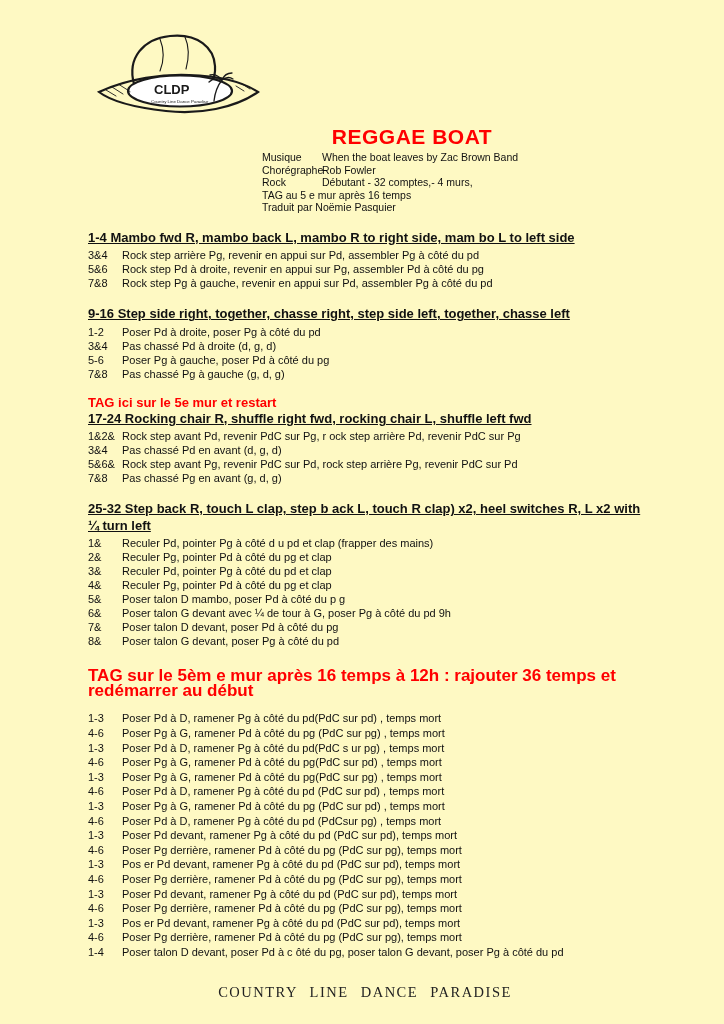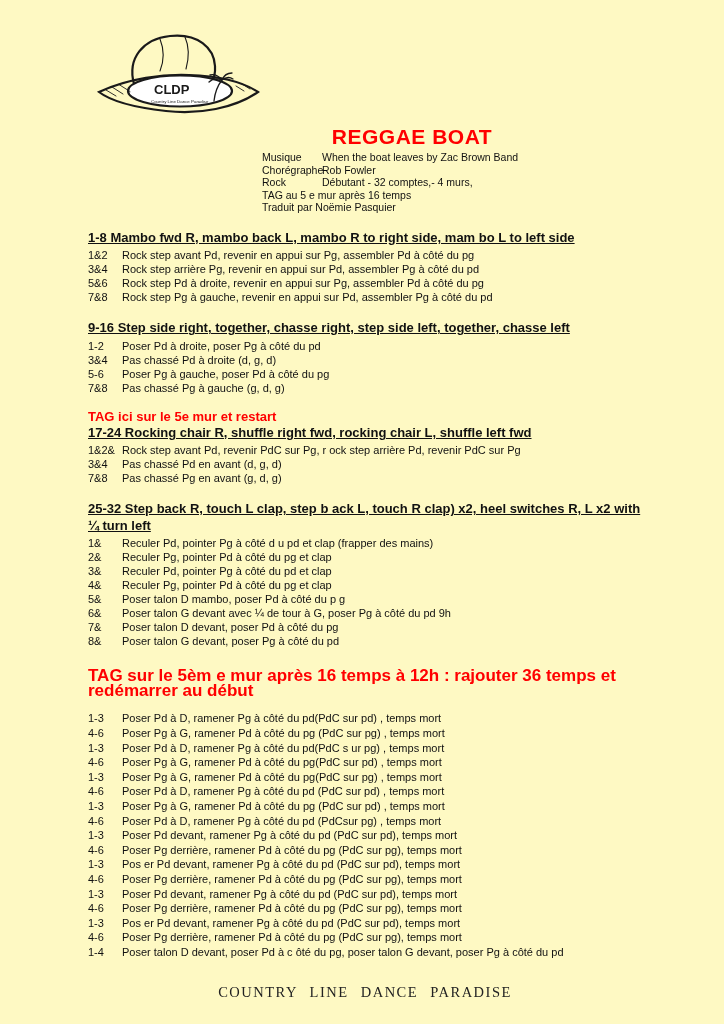--- a/index.html
+++ b/index.html
@@ -110,27 +110,23 @@
       <div>
 
           <div class="meta-note">TAG au 5 e mur après 16 temps</div>
 
           <div class="meta-note">Traduit par Noëmie Pasquier</div>
         </div>
     </div>
   </div>
 
   <section class="section">
-    <h2 class="section-heading">1-8 Mambo fwd R, mambo back L, mambo R to right side, mam bo L to left side</h2>
+    <h2 class="section-heading">1-4 Mambo fwd R, mambo back L, mambo R to right side, mam bo L to left side</h2>
     <div class="steps">
 
-        <div class="step">
-          <span class="count">1&amp;2</span>
-          <span class="text">Rock step avant Pd, revenir en appui sur Pg, assembler Pd à côté du pg</span>
-        </div>
 
         <div class="step">
           <span class="count">3&amp;4</span>
           <span class="text">Rock step arrière Pg, revenir en appui sur Pd, assembler Pg à côté du pd</span>
         </div>
 
         <div class="step">
           <span class="count">5&amp;6</span>
           <span class="text">Rock step Pd à droite, revenir en appui sur Pg, assembler Pd à côté du pg</span>
         </div>
@@ -177,20 +173,24 @@
         <div class="step">
           <span class="count">1&amp;2&amp;</span>
           <span class="text">Rock step avant Pd, revenir PdC sur Pg, r ock step arrière Pd, revenir PdC sur Pg</span>
         </div>
 
         <div class="step">
           <span class="count">3&amp;4</span>
           <span class="text">Pas chassé Pd en avant (d, g, d)</span>
         </div>
 
+        <div class="step">
+          <span class="count">5&amp;6&amp;</span>
+          <span class="text">Rock step avant Pg, revenir PdC sur Pd, rock step arrière Pg, revenir PdC sur Pd</span>
+        </div>
 
         <div class="step">
           <span class="count">7&amp;8</span>
           <span class="text">Pas chassé Pg en avant (g, d, g)</span>
         </div>
       </div>
   </section>
 
   <section class="section">
     <h2 class="section-heading">25-32 Step back R, touch L clap, step b ack L, touch R clap) x2, heel switches R, L x2 with ¼ turn left</h2>

